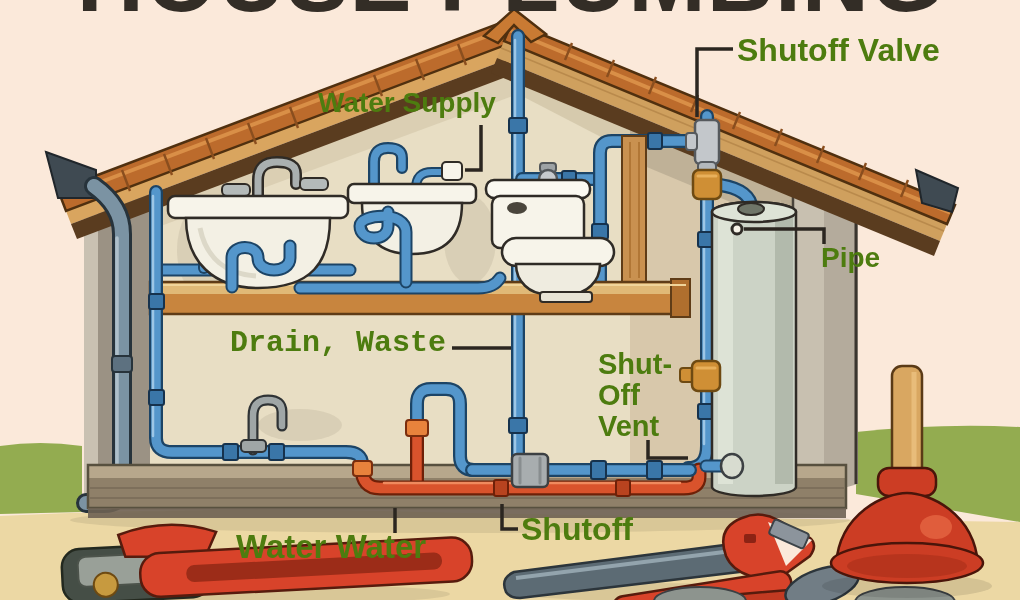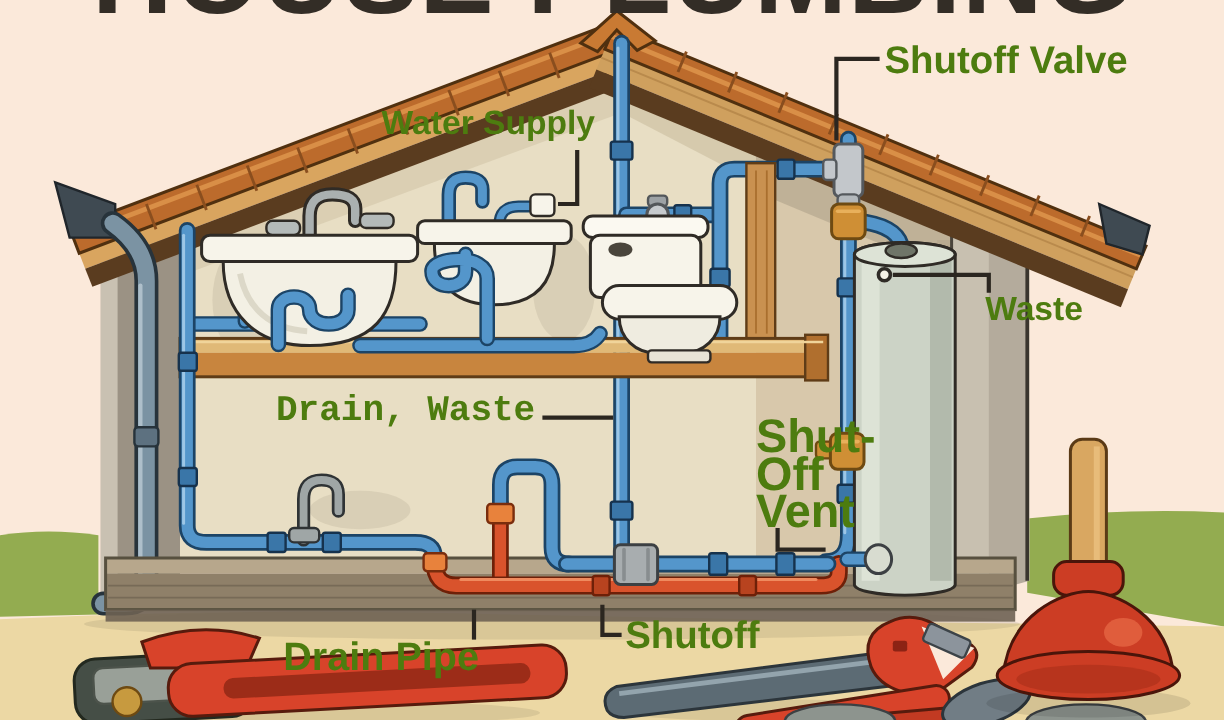--- a/index.html
+++ b/index.html
@@ -7,21 +7,21 @@
        background:#fbe9da;font-family:"Liberation Sans",sans-serif;}
   svg{position:absolute;left:0;top:0;display:block;}
   .title-cut{position:absolute;top:-67px;left:50%;transform:translateX(-50%);
        font-size:93px;font-weight:800;letter-spacing:1px;color:#332d26;white-space:nowrap;line-height:1;}
   .lbl{position:absolute;font-weight:700;color:#4d7c0f;white-space:nowrap;}
   .lbl span{display:block;}
   .lbl-shutoff-top{left:737px;top:32px;font-size:32px;}
   .lbl-water-supply{left:318px;top:87px;font-size:28px;}
   .lbl-water-heater{left:821px;top:242px;font-size:28px;line-height:31px;}
   .lbl-dwv{left:227px;top:328px;width:222px;text-align:center;font-size:30px;line-height:30px;font-family:Liberation Mono, monospace;}
-  .lbl-shutoff-mid{left:598px;top:349px;font-size:39px;line-height:31px;margin-left:32px;}
+  .lbl-shutoff-mid{left:598px;top:349px;font-size:29px;line-height:31px;}
   .lbl-water-pipe{left:236px;top:528px;font-size:33px;}
   .lbl-cleanout{left:521px;top:511px;font-size:32px;}
 </style>
 </head>
 <body>
 
 <svg width="1020" height="600" viewBox="0 0 1020 600">
 
   <rect x="0" y="0" width="1020" height="600" fill="#fbe9da"></rect>
   <path d="M0,446 Q40,440 82,446 L82,512 L0,514 Z" fill="#93ac50"></path>
@@ -315,28 +315,28 @@
 
 <div class="title-cut">HOUSE PLUMBING</div>
 
 <div class="lbl lbl-shutoff-top">
   <span>Shutoff Valve</span>
 </div>
 <div class="lbl lbl-water-supply">
   <span>Water Supply</span>
 </div>
 <div class="lbl lbl-water-heater">
-  <span>Waste</span>
+  <span>Pipe</span>
 </div>
 <div class="lbl lbl-dwv">
   <span>Drain, Waste</span>
 </div>
 <div class="lbl lbl-shutoff-mid">
   <span>Shut-</span>
   <span>Off</span>
   <span>Vent</span>
 </div>
 <div class="lbl lbl-water-pipe">
-  <span>Drain Pipe</span>
+  <span>Water Water</span>
 </div>
 <div class="lbl lbl-cleanout">
   <span>Shutoff</span>
 </div>
 
 </body></html>

